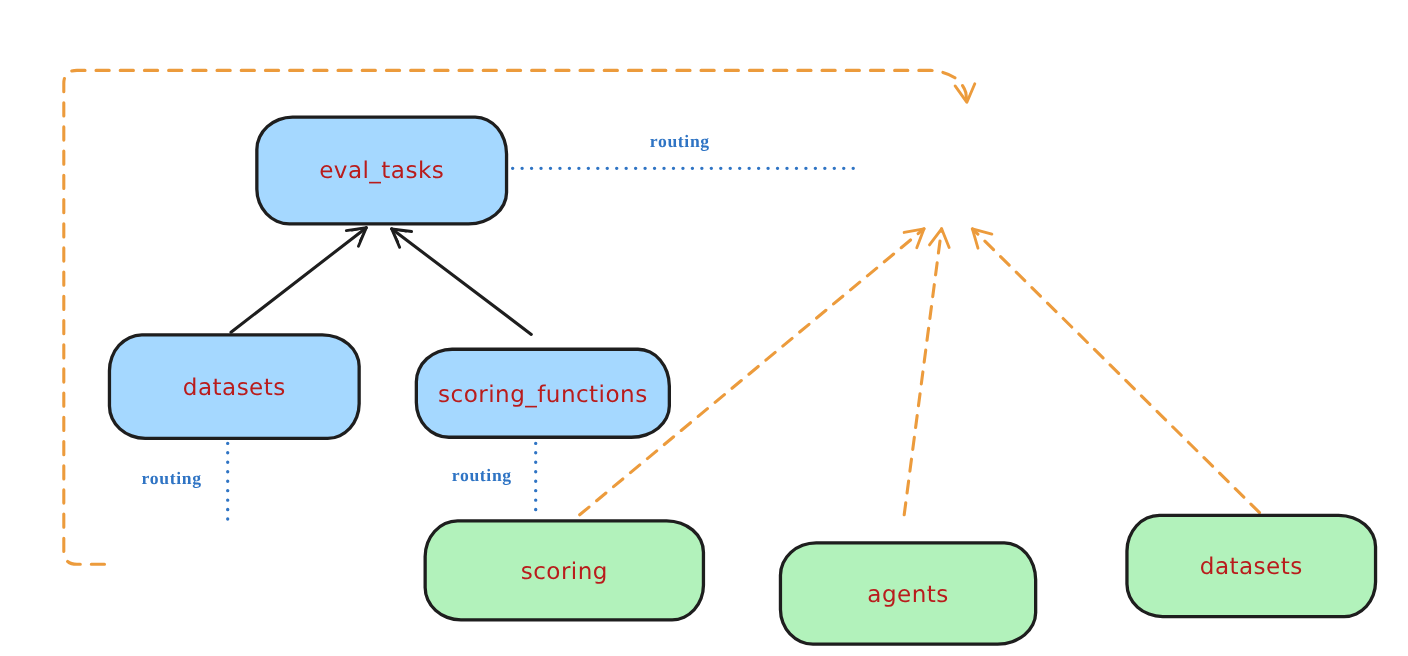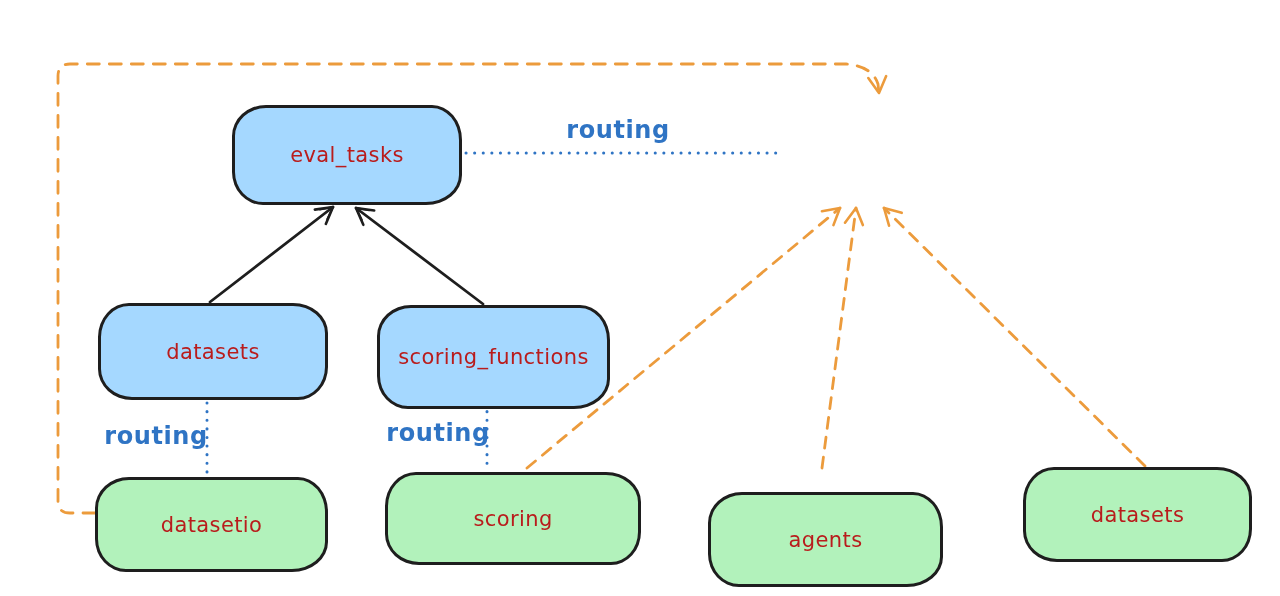--- a/index.html
+++ b/index.html
@@ -24,24 +24,25 @@
     color:#b91c1c;
   }
   .node.blue{ background:#a5d8ff; }
   .node.green{ background:#b2f2bb; }
   .r1{ border-radius:34px 30px 36px 31px / 31px 35px 30px 33px; }
   .r2{ border-radius:31px 35px 30px 34px / 34px 30px 33px 31px; }
   .edge-label{
     position:absolute;
     transform:translate(-50%,-50%);
     color:#2f74c4;
-    font-size:24px;
+    font-size:16px;
     font-weight:bold;
     letter-spacing:0.6px;
     white-space:nowrap;
+    font-family:Liberation Serif, serif;
   }
 </style>
 </head>
 <body>
 
 <div class="canvas">
 
   <svg class="edges-layer" width="1280" height="596" viewBox="0 0 1280 596" xmlns="http://www.w3.org/2000/svg">
     <defs>
       <marker id="arrow-black" viewBox="0 0 24 24" refX="20" refY="12" markerWidth="24" markerHeight="24" markerUnits="userSpaceOnUse" orient="auto">
@@ -69,27 +70,24 @@
 
   <div class="node blue r1" style="left:232px;top:105px;width:230px;height:100px;">
     <span>eval_tasks</span>
   </div>
 
 
   <div class="node blue r2" style="left:98px;top:303px;width:230px;height:97px;">
     <span>datasets</span>
   </div>
 
-  <div class="node blue r1" style="left:377px;top:305px;width:233px;height:104px;">
+  <div class="node blue r1" style="left:377px;top:316px;width:233px;height:83px;">
     <span>scoring_functions</span>
   </div>
 
-  <div class="node green r1" style="left:95px;top:477px;width:233px;height:95px;">
-    <span>datasetio</span>
-  </div>
 
   <div class="node green r2" style="left:385px;top:472px;width:256px;height:93px;">
     <span>scoring</span>
   </div>
 
   <div class="node green r1" style="left:708px;top:472px;width:235px;height:95px;margin-top:20px;">
     <span>agents</span>
   </div>
 
   <div class="node green r2" style="left:1023px;top:467px;width:229px;height:95px;">

